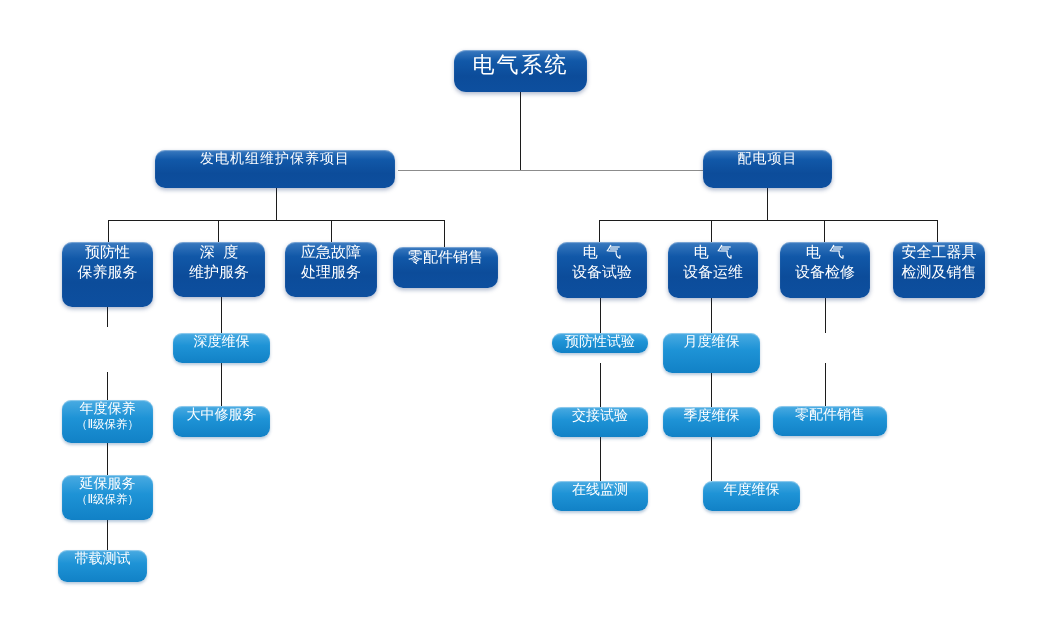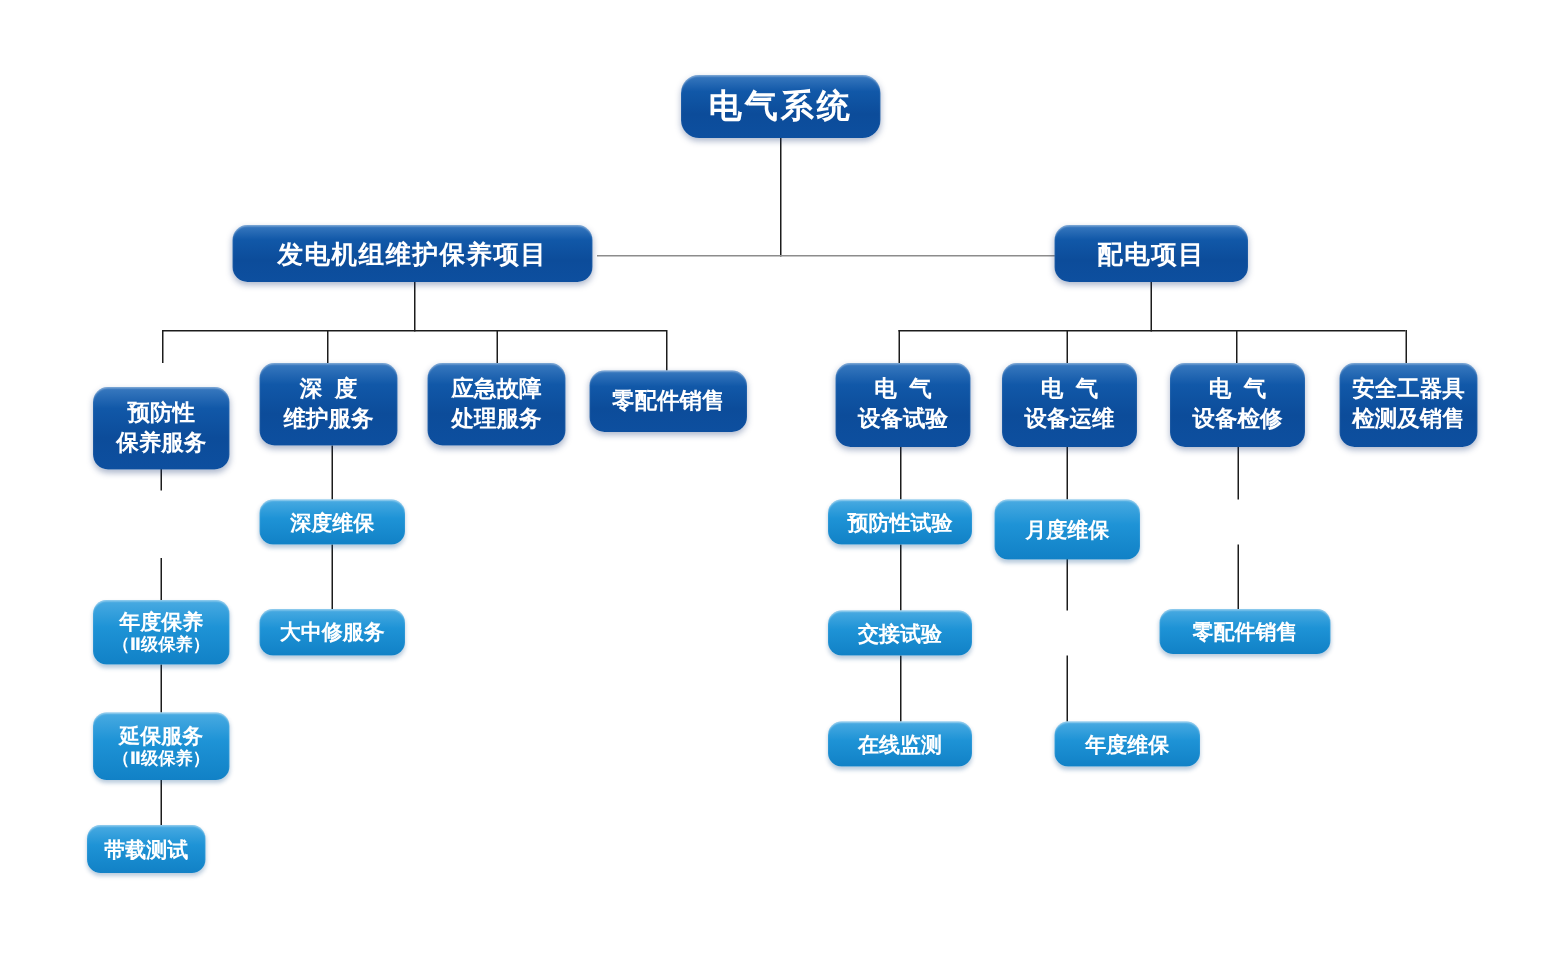--- a/index.html
+++ b/index.html
@@ -1,35 +1,35 @@
 <!DOCTYPE html>
 <html><head>
 <meta charset="utf-8">
 <style>
   html,body{margin:0;padding:0;background:#ffffff;}
   #canvas{
     position:relative;width:1037px;height:638px;background:#ffffff;overflow:hidden;
     font-family:"Liberation Sans","DejaVu Sans",sans-serif;
   }
   .node{
-    position:absolute;display:flex;flex-direction:column;align-items:center;justify-content:center;
-    color:#ffffff;font-weight:bold;text-align:center;white-space:pre;box-sizing:border-box;
+    position:absolute;display:flex;flex-direction:column;align-items:center;
+    color:#ffffff;font-weight:normal;text-align:center;white-space:pre;box-sizing:border-box;
   }
   .dark{
     background:linear-gradient(180deg,#3a7ac0 0%,#1158a8 26%,#0c4c9a 62%,#0d4f9f 100%);
     border-radius:10px;
     box-shadow:0 2px 4px rgba(20,50,110,.35), inset 0 1px 1px rgba(255,255,255,.35);
   }
   .light{
     background:linear-gradient(180deg,#4aabe2 0%,#1e93d6 42%,#1181c6 100%);
     border-radius:9px;
     box-shadow:0 2px 3px rgba(20,80,140,.30), inset 0 1px 1px rgba(255,255,255,.40);
   }
   .root{font-size:22px;border-radius:12px;letter-spacing:2px;}
-  .branch{font-size:17px;letter-spacing:1px;}
+  .branch{font-size:14px;letter-spacing:1px;}
   .l2{font-size:15px;line-height:20px;}
   .l3{font-size:14px;line-height:17px;}
   .l3 .sub{font-size:11.5px;line-height:15px;}
   .vline,.hline{position:absolute;background:#1c1c1c;}
   .vline{width:1px;}
   .hline{height:1px;}
   .gray{background:#8c8c8c;}
 </style>
 </head>
 <body>
@@ -76,21 +76,21 @@
     <span>电气系统</span>
   </div>
 
   <div class="node dark branch" style="left:155px;top:150px;width:240px;height:38px;">
     <span>发电机组维护保养项目</span>
   </div>
   <div class="node dark branch" style="left:703px;top:150px;width:129px;height:38px;">
     <span>配电项目</span>
   </div>
 
-  <div class="node dark l2" style="left:62px;top:258px;width:91px;height:55px;">
+  <div class="node dark l2" style="left:62px;top:242px;width:91px;height:65px;">
     <span>预防性</span>
     <span>保养服务</span>
   </div>
   <div class="node dark l2" style="left:173px;top:242px;width:92px;height:55px;">
     <span>深  度</span>
     <span>维护服务</span>
   </div>
   <div class="node dark l2" style="left:285px;top:242px;width:92px;height:55px;">
     <span>应急故障</span>
     <span>处理服务</span>
@@ -117,44 +117,47 @@
   </div>
 
   <div class="node light l3" style="left:62px;top:400px;width:91px;height:43px;">
     <span>年度保养</span>
     <span class="sub">（Ⅱ级保养）</span>
   </div>
   <div class="node light l3" style="left:62px;top:475px;width:91px;height:45px;">
     <span>延保服务</span>
     <span class="sub">（Ⅱ级保养）</span>
   </div>
-  <div class="node light l3" style="left:58px;top:550px;width:79px;height:32px;">
+  <div class="node light l3" style="left:58px;top:550px;width:89px;height:32px;">
     <span>带载测试</span>
   </div>
 
   <div class="node light l3" style="left:173px;top:333px;width:97px;height:30px;">
     <span>深度维保</span>
   </div>
   <div class="node light l3" style="left:173px;top:406px;width:97px;height:31px;">
     <span>大中修服务</span>
   </div>
 
-  <div class="node light l3" style="left:552px;top:333px;width:96px;height:30px;">
+  <div class="node light l3" style="left:552px;top:333px;width:96px;height:20px;">
     <span>预防性试验</span>
   </div>
   <div class="node light l3" style="left:552px;top:407px;width:96px;height:30px;">
     <span>交接试验</span>
   </div>
   <div class="node light l3" style="left:552px;top:481px;width:96px;height:30px;">
     <span>在线监测</span>
   </div>
 
   <div class="node light l3" style="left:663px;top:333px;width:97px;height:40px;">
     <span>月度维保</span>
   </div>
+  <div class="node light l3" style="left:663px;top:407px;width:97px;height:30px;">
+    <span>季度维保</span>
+  </div>
   <div class="node light l3" style="left:663px;top:481px;width:97px;height:30px;margin-left:40px;">
     <span>年度维保</span>
   </div>
 
   <div class="node light l3" style="left:773px;top:406px;width:114px;height:30px;">
     <span>零配件销售</span>
   </div>
 
 </div>
 

